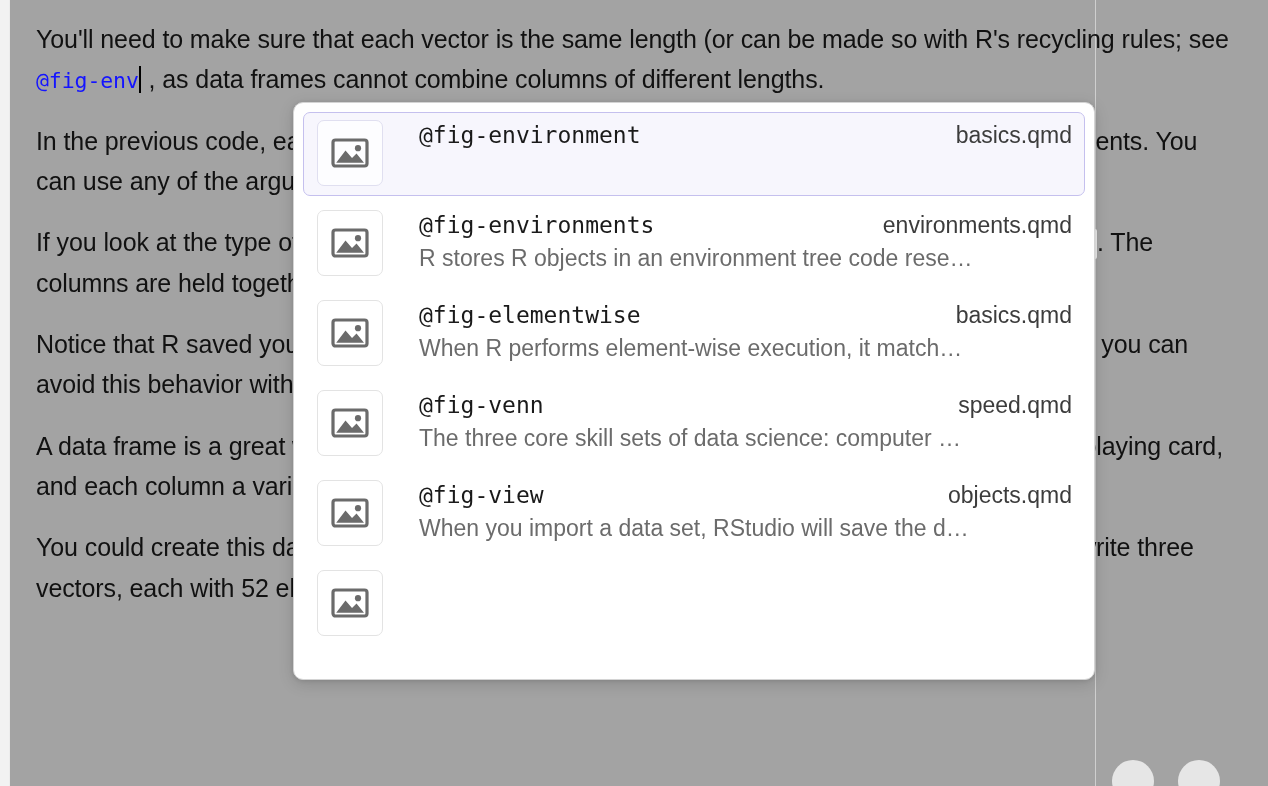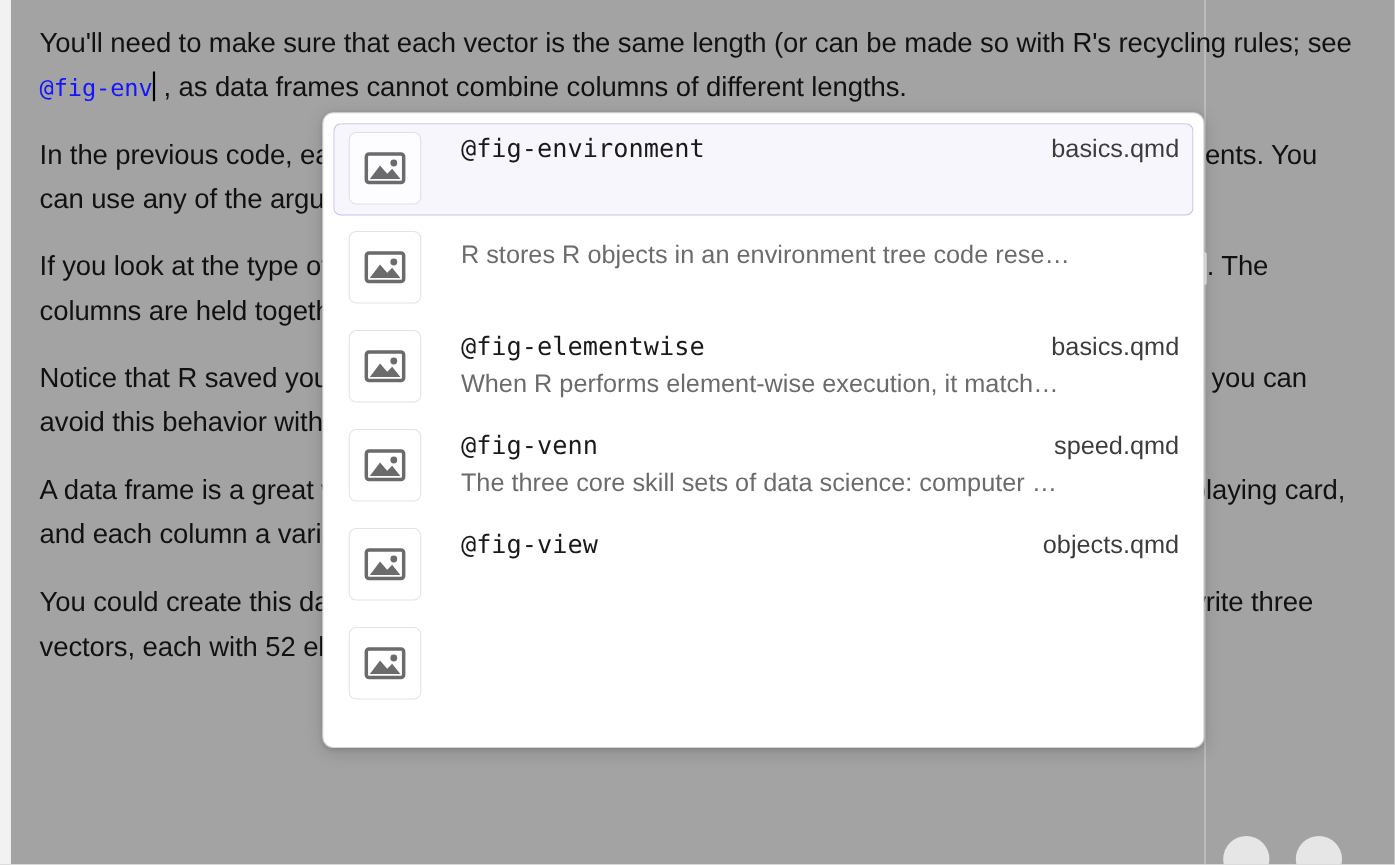--- a/index.html
+++ b/index.html
@@ -228,20 +228,24 @@
         </div>
         <div class="completion-item">
           <div class="thumb">
             <svg width="38" height="32" viewBox="0 0 38 32">
               <rect x="2" y="3" width="34" height="26" rx="2.5" fill="none" stroke="#6b6b6b" stroke-width="3.2"></rect>
               <path d="M5.2 25.8 L14.5 13.5 L21 21 L25.5 16.5 L33 25.8 Z" fill="#6b6b6b"></path>
               <circle cx="27" cy="11.2" r="3.1" fill="#6b6b6b"></circle>
             </svg>
           </div>
           <div class="item-body">
+            <div class="item-row-top">
+              <span class="item-id">@fig-environments</span>
+              <span class="item-file">environments.qmd</span>
+            </div>
             <div class="item-desc">R stores R objects in an environment tree code rese…</div>
           </div>
         </div>
         <div class="completion-item">
           <div class="thumb">
             <svg width="38" height="32" viewBox="0 0 38 32">
               <rect x="2" y="3" width="34" height="26" rx="2.5" fill="none" stroke="#6b6b6b" stroke-width="3.2"></rect>
               <path d="M5.2 25.8 L14.5 13.5 L21 21 L25.5 16.5 L33 25.8 Z" fill="#6b6b6b"></path>
               <circle cx="27" cy="11.2" r="3.1" fill="#6b6b6b"></circle>
             </svg>
@@ -276,20 +280,21 @@
               <rect x="2" y="3" width="34" height="26" rx="2.5" fill="none" stroke="#6b6b6b" stroke-width="3.2"></rect>
               <path d="M5.2 25.8 L14.5 13.5 L21 21 L25.5 16.5 L33 25.8 Z" fill="#6b6b6b"></path>
               <circle cx="27" cy="11.2" r="3.1" fill="#6b6b6b"></circle>
             </svg>
           </div>
           <div class="item-body">
             <div class="item-row-top">
               <span class="item-id">@fig-view</span>
               <span class="item-file">objects.qmd</span>
             </div>
+            <div class="item-desc">When you import a data set, RStudio will save the d…</div>
           </div>
         </div>
         <div class="completion-item">
           <div class="thumb">
             <svg width="38" height="32" viewBox="0 0 38 32">
               <rect x="2" y="3" width="34" height="26" rx="2.5" fill="none" stroke="#6b6b6b" stroke-width="3.2"></rect>
               <path d="M5.2 25.8 L14.5 13.5 L21 21 L25.5 16.5 L33 25.8 Z" fill="#6b6b6b"></path>
               <circle cx="27" cy="11.2" r="3.1" fill="#6b6b6b"></circle>
             </svg>
           </div>

